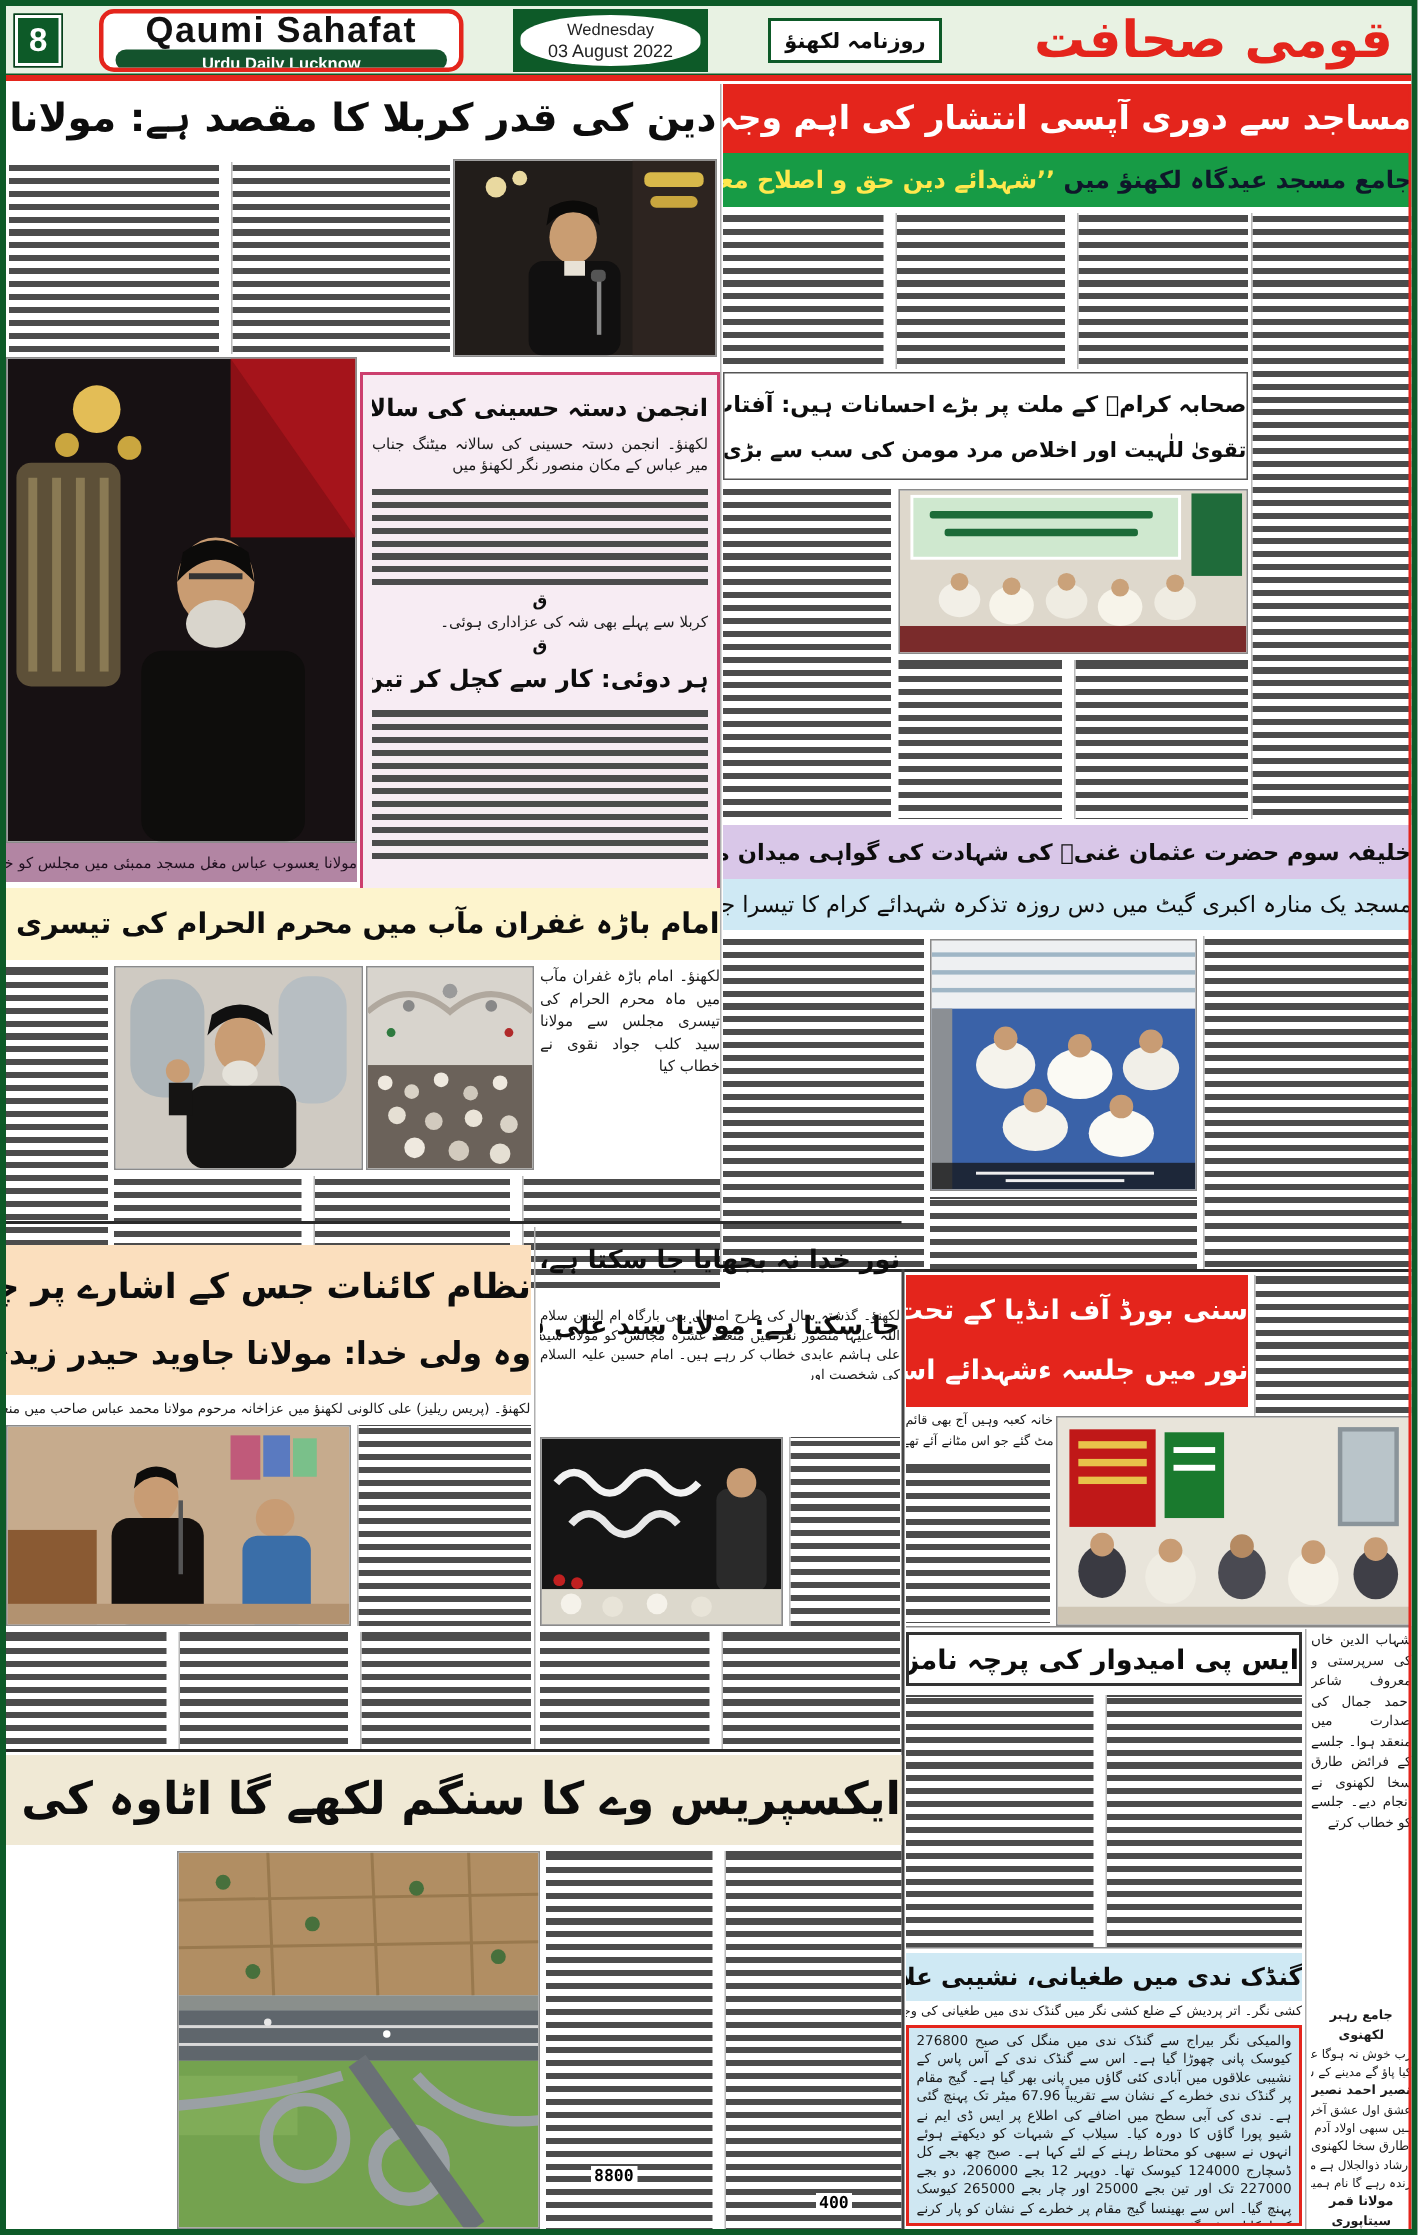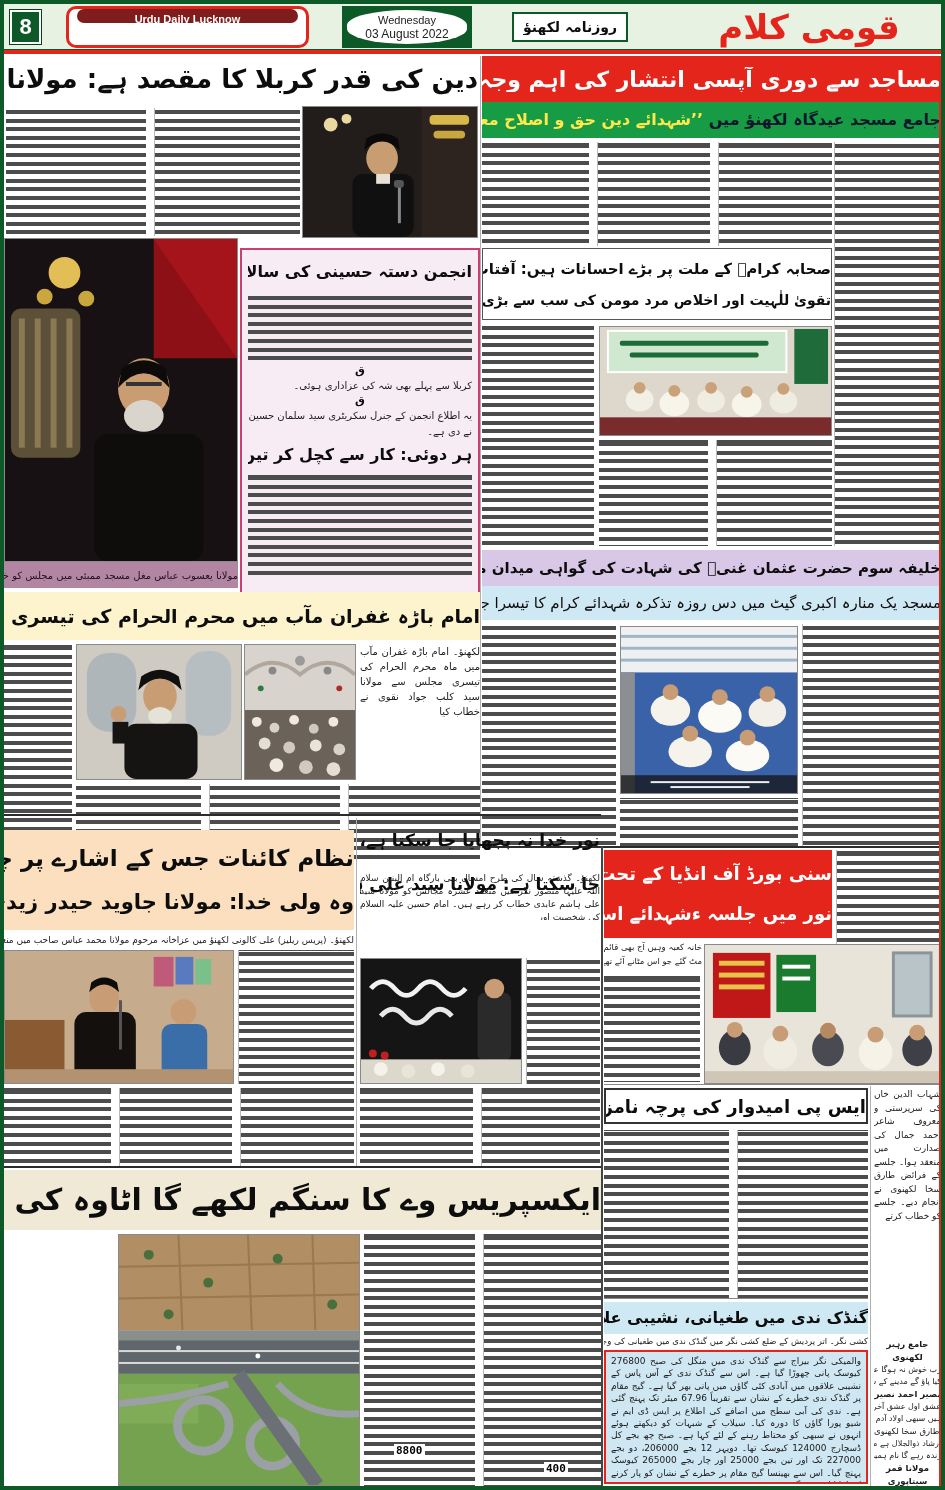--- a/index.html
+++ b/index.html
@@ -26,36 +26,37 @@
 <body>
 
 <div id="page">
 
   <div class="abs" style="left:0;top:0;width:937px;height:46px;background:#e8f2e3;border-bottom:1px solid #0d5a28">
     <div class="abs" style="left:5px;top:5px;width:33px;height:36px;background:#0d5a28;border:1px solid #083f1c;box-shadow:inset 0 0 0 2px #fff;
                 color:#fff;font-weight:bold;font-size:22px;display:flex;align-items:center;justify-content:center">
       <span>8</span>
     </div>
     <div class="abs" style="left:62px;top:2px;width:243px;height:42px;background:#fff;border:3px solid #e4251c;border-radius:10px;overflow:hidden;text-align:center">
-      <div style="background:#7f1d1d;border-radius:8px;margin:0 8px;height:14px">
+      <div style="font-weight:bold;font-size:24px;line-height:24px;letter-spacing:1px;color:#111">Qaumi Sahafat</div>
+      <div style="background:#14532d;border-radius:8px;margin:0 8px;height:14px">
         <span style="color:#fff;font-weight:bold;font-size:11px;line-height:14px">Urdu Daily Lucknow</span>
       </div>
     </div>
     <div class="abs" style="left:338px;top:2px;width:130px;height:42px;background:#0d5a28">
       <div style="position:absolute;left:5px;top:4px;right:5px;bottom:4px;background:#fff;border-radius:50%/45%;
                   display:flex;flex-direction:column;align-items:center;justify-content:center">
         <span style="font-size:11px;color:#222;line-height:13px">Wednesday</span>
         <span style="font-size:12px;color:#222;line-height:14px">03 August  2022</span>
       </div>
     </div>
     <div class="abs" style="left:508px;top:8px;width:116px;height:30px;background:#fff;border:2px solid #0d5a28;
                 display:flex;align-items:center;justify-content:center">
       <span class="uhead" style="font-size:14px">روزنامہ لکھنؤ</span>
     </div>
-    <div class="abs uhead" style="right:12px;top:2px;width:240px;font-size:34px;line-height:42px;color:#e4251c">قومی کلام</div>
+    <div class="abs uhead" style="right:12px;top:2px;width:240px;font-size:34px;line-height:42px;color:#e4251c">قومی صحافت</div>
   </div>
   <div class="abs" style="left:0;top:46px;width:937px;height:4px;background:#e4251c"></div>
 
   <div class="abs uhead" style="left:0;top:52px;width:474px;height:46px;font-size:26px;line-height:46px">دین کی قدر کربلا کا مقصد ہے: مولانا سید راہب حسن زیدی</div>
   <div class="abs cols" style="left:2px;top:104px;width:294px;height:128px">
     <div class="col sim"></div>
     <div class="col sim"></div>
   </div>
   <div class="photo" style="left:298px;top:102px;width:176px;height:132px">
     <svg viewBox="0 0 176 132" preserveAspectRatio="none">
@@ -92,25 +93,25 @@
       <rect x="90" y="196" width="110" height="128" rx="14" fill="#0e0d0c"></rect>
       <line x1="122" y1="146" x2="158" y2="146" stroke="#333" stroke-width="4"></line>
     </svg>
   </div>
   <div class="abs" style="left:0;top:558px;width:234px;height:26px;background:#b285a3;display:flex;align-items:center;justify-content:center">
     <span class="uhead" style="font-size:10px;font-weight:400;color:#201020">مولانا یعسوب عباس مغل مسجد ممبئی میں مجلس کو خطاب کرتے ہوئے........</span>
   </div>
 
   <div class="abs" style="left:236px;top:244px;width:240px;height:346px;background:#f7ecf3;border:2px solid #cc3f6e;padding:4px 6px">
     <div class="uhead" style="font-size:16px;line-height:36px">انجمن دستہ حسینی کی سالانہ میٹنگ منعقد ہوئی</div>
+    <div class="utext" style="font-size:10px;line-height:1.4;height:30px">لکھنؤ۔ انجمن دستہ حسینی کی سالانہ میٹنگ جناب میر عباس کے مکان منصور نگر لکھنؤ میں</div>
     <div class="sim" style="height:66px;margin:4px 0"></div>
     <div class="uhead" style="font-size:11px;font-weight:700;line-height:14px">ق</div>
     <div class="utext" style="font-size:10px;line-height:16px;text-align:right">کربلا سے پہلے بھی شہ کی عزاداری ہوئی۔</div>
     <div class="uhead" style="font-size:11px;font-weight:700;line-height:14px">ق</div>
-    <div class="utext" style="font-size:10px;line-height:16px;text-align:right">یہ اطلاع انجمن کے جنرل سکریٹری سید سلمان حسین نے دی ہے۔</div>
     <div class="uhead" style="font-size:16px;line-height:30px">ہر دوئی: کار سے کچل کر تین کی موت</div>
     <div class="sim" style="height:104px;margin-top:4px"></div>
   </div>
 
   <div class="vrule" style="left:476px;top:52px;width:1px;height:792px"></div>
 
   <div class="abs" style="left:478px;top:52px;width:459px;height:46px;background:#e4251c;display:flex;align-items:center;justify-content:center">
     <span class="uhead" style="color:#fff;font-size:22px;width:100%">مساجد سے دوری آپسی انتشار کی اہم وجہ: مولانا محمد مشتاق</span>
   </div>
   <div class="abs uhead" style="left:478px;top:98px;width:459px;height:36px;background:#179b45;font-size:16px;line-height:36px;color:#fff">

